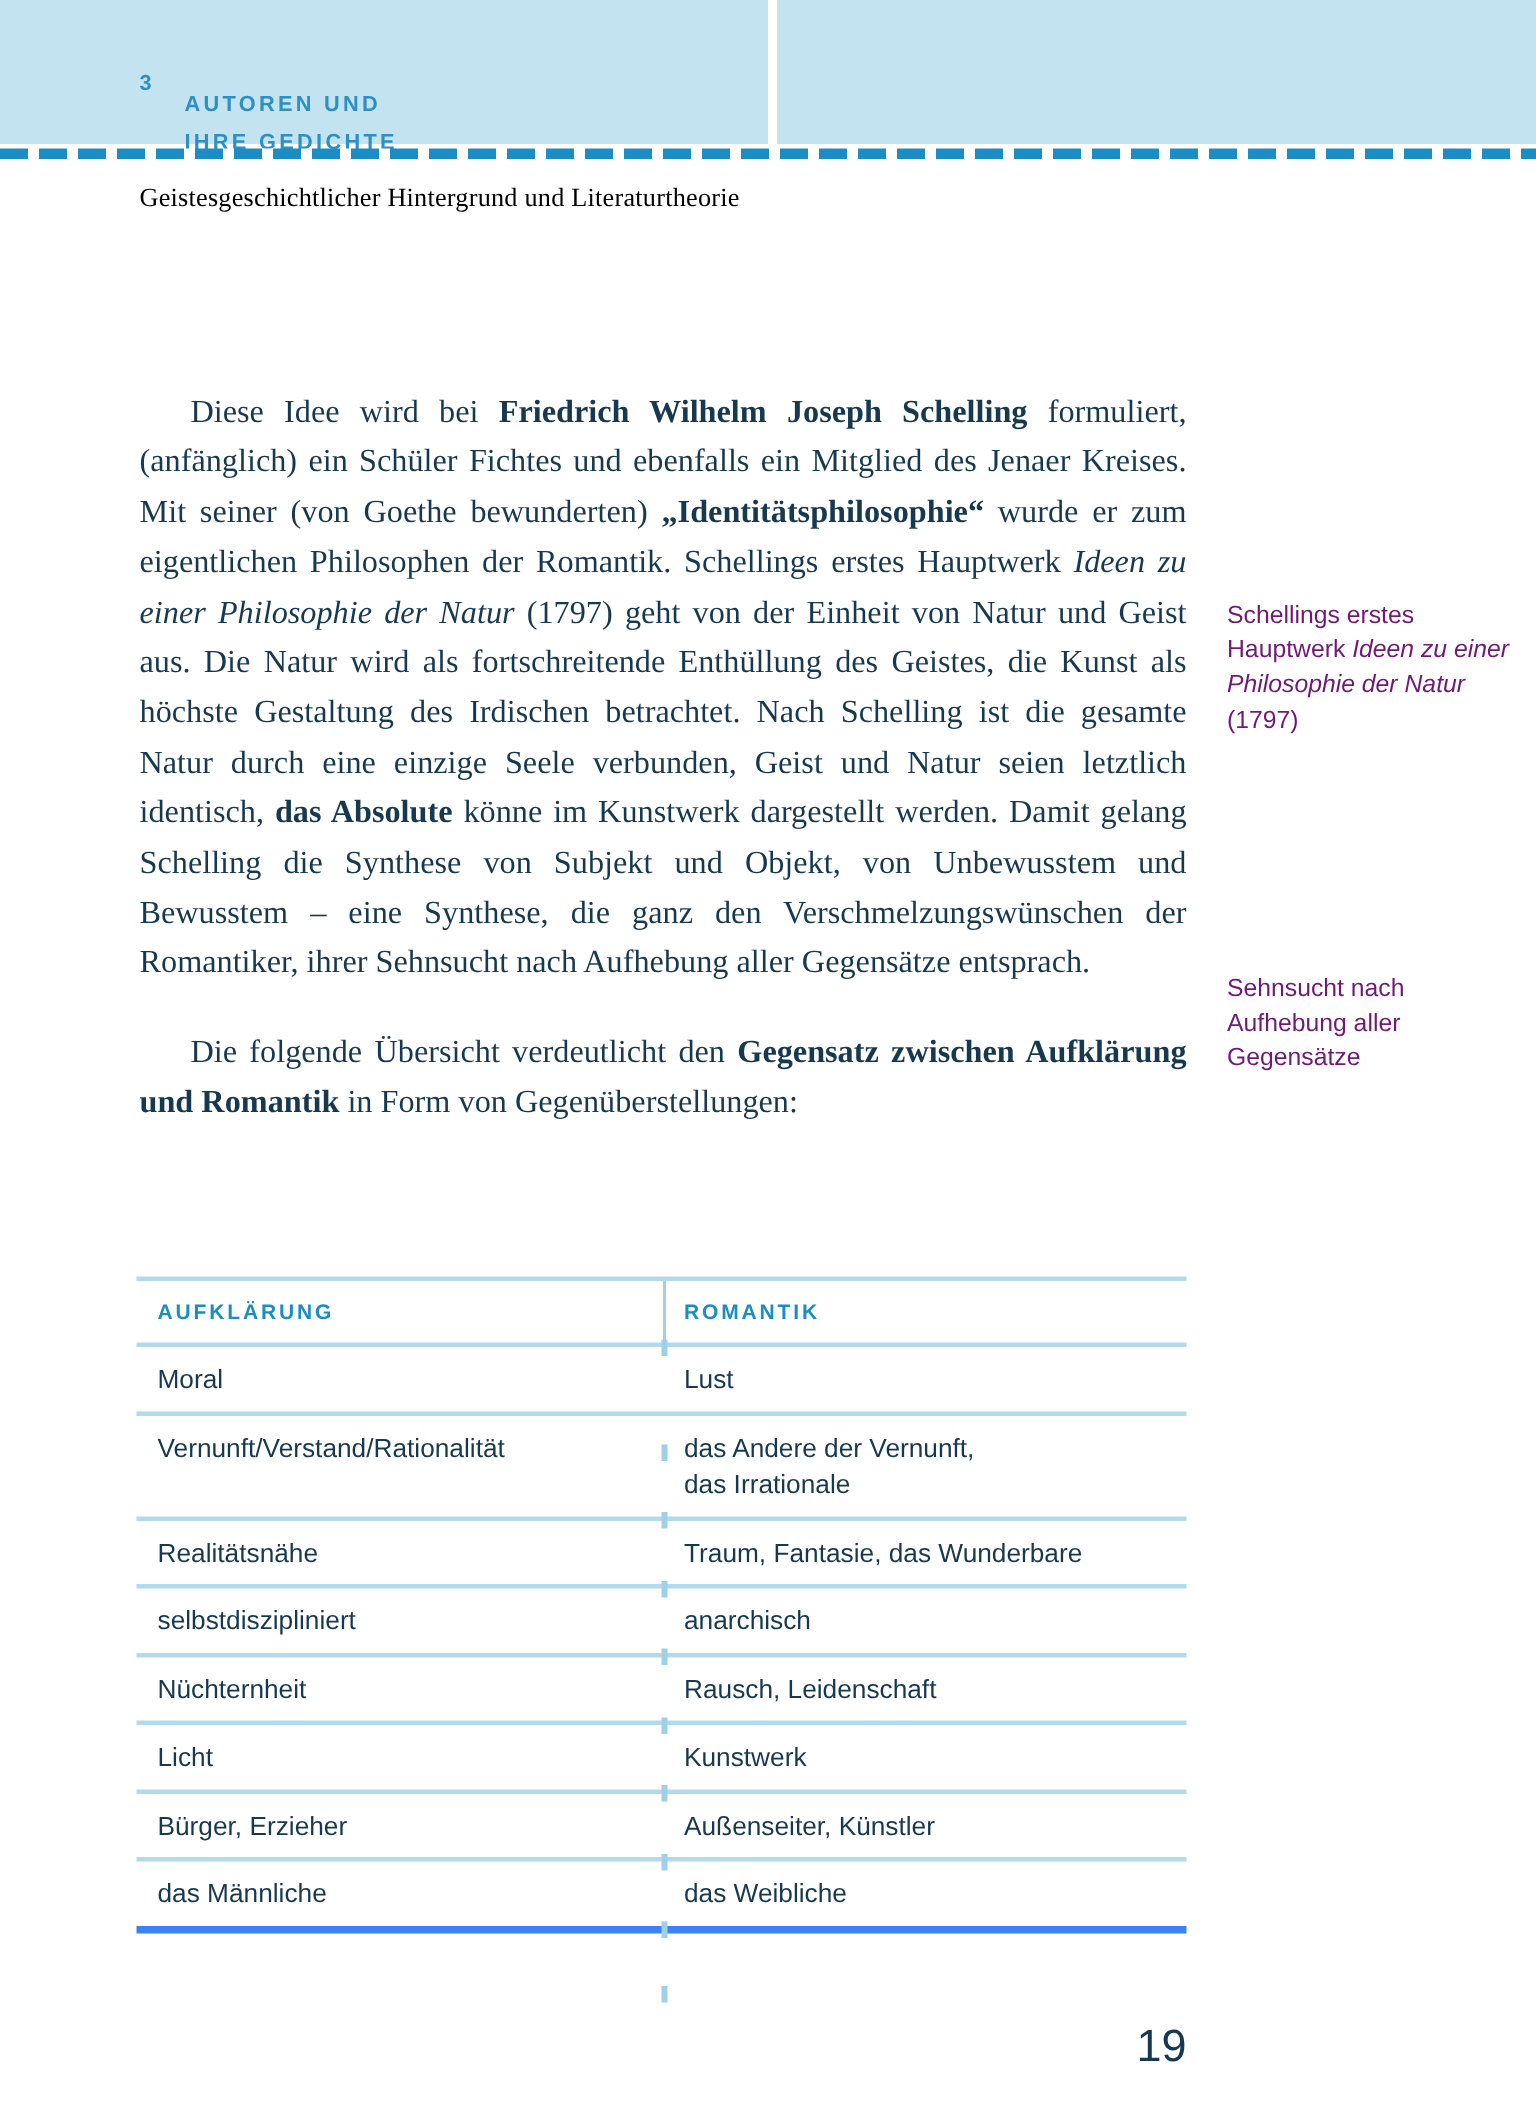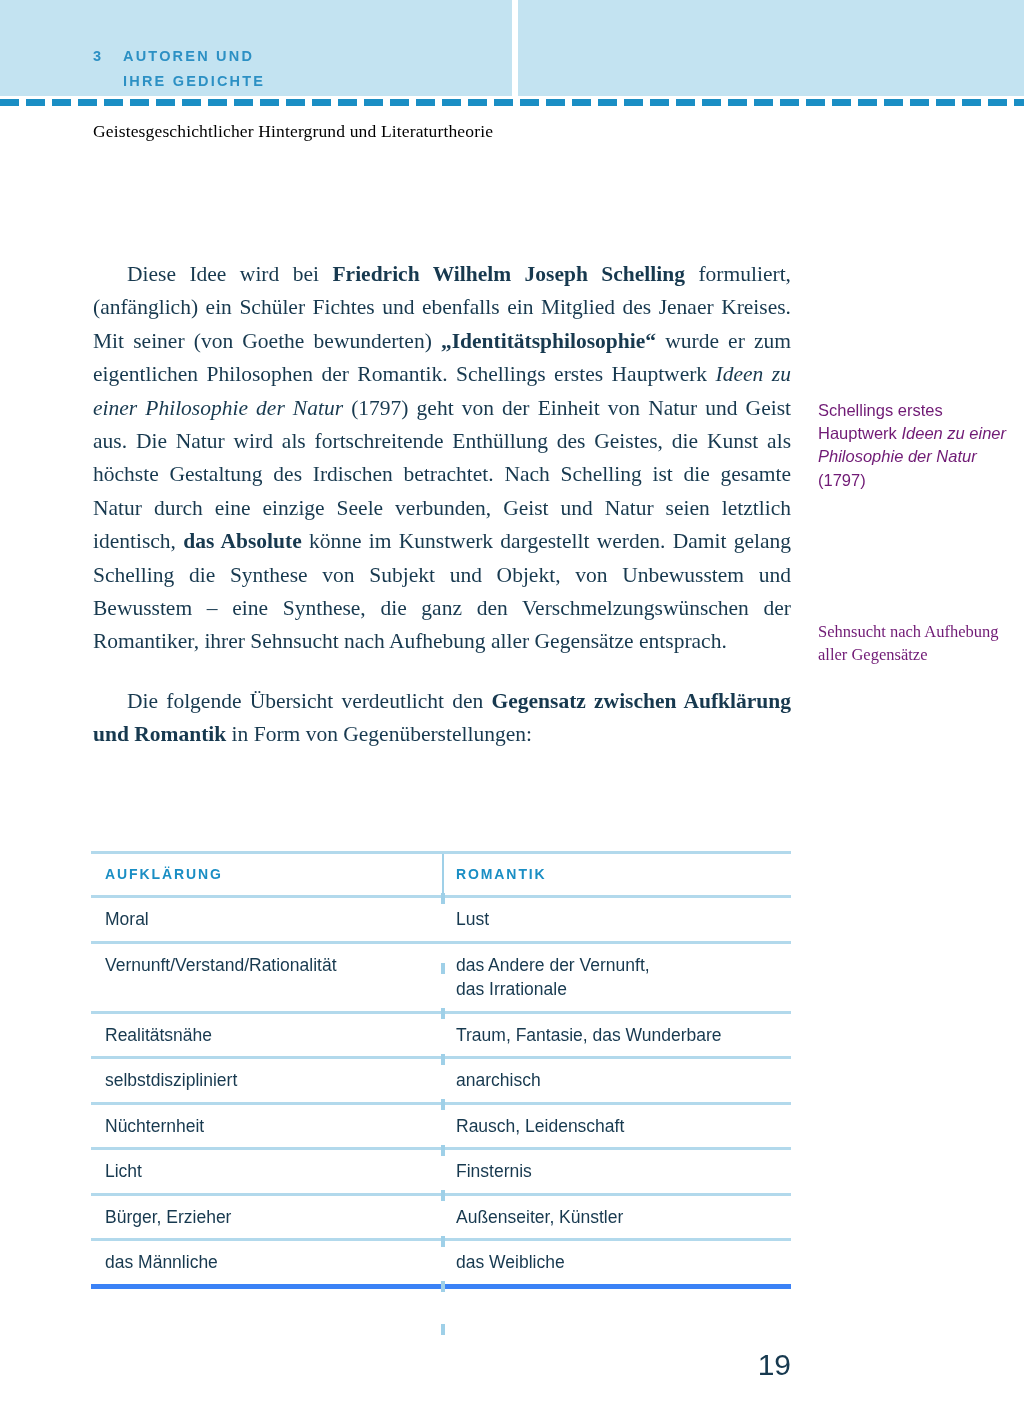--- a/index.html
+++ b/index.html
@@ -40,21 +40,21 @@
     font-family: "Liberation Sans", sans-serif;
     color: #2c90c4;
     font-size: 14.5px;
     font-weight: 600;
     letter-spacing: 2.2px;
     line-height: 1.72;
   }
   .tab-1 .tab-inner { left: 93px; top: 44px; }
 
   .tab-num { width: 30px; flex: 0 0 30px; }
-  .tab-title { white-space: pre-line; }
+  .tab-title { white-space: pre-line; margin-top: 14px; }
 
   
   .dashed-rule {
     position: absolute;
     left: 0;
     top: 99px;
     width: 1024px;
     height: 7px;
     background-image: repeating-linear-gradient(
       to right,
@@ -103,21 +103,21 @@
     position: absolute;
     left: 818px;
     width: 196px;
     font-family: "Liberation Sans", sans-serif;
     font-size: 16.5px;
     line-height: 23.2px;
     color: #701a75;
   }
   .margin-note i { font-style: italic; }
   .note-1 { top: 399px; }
-  .note-2 { top: 620px; font-family: Liberation Serif, serif; }
+  .note-2 { top: 648px; }
 
   
   .table-wrap {
     position: absolute;
     left: 91px;
     top: 851px;
     width: 700px;
   }
   .cmp-table {
     width: 100%;
@@ -250,21 +250,21 @@
       <tr>
         <td class="cell-lines">selbstdiszipliniert</td>
         <td class="cell-lines">anarchisch</td>
       </tr>
       <tr>
         <td class="cell-lines">Nüchternheit</td>
         <td class="cell-lines">Rausch, Leidenschaft</td>
       </tr>
       <tr>
         <td class="cell-lines">Licht</td>
-        <td class="cell-lines">Finsternis</td>
+        <td class="cell-lines">Kunstwerk</td>
       </tr>
       <tr>
         <td class="cell-lines">Bürger, Erzieher</td>
         <td class="cell-lines">Außenseiter, Künstler</td>
       </tr>
       <tr>
         <td class="cell-lines">das Männliche</td>
         <td class="cell-lines">das Weibliche</td>
       </tr>
     </tbody>

